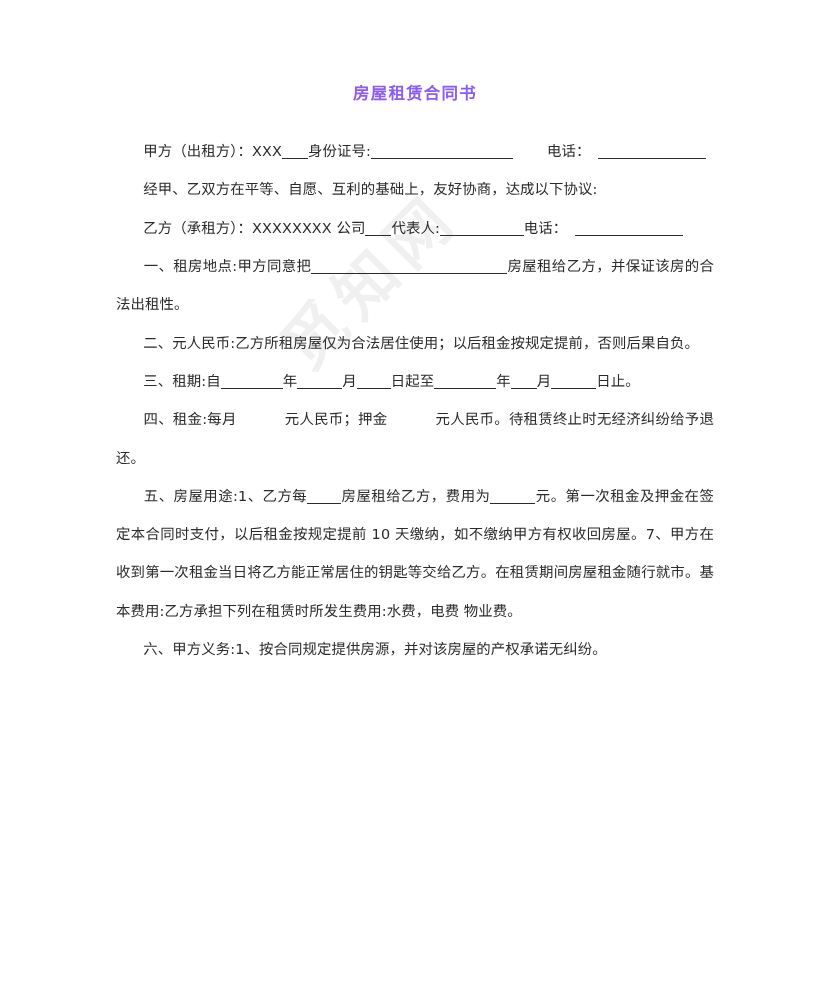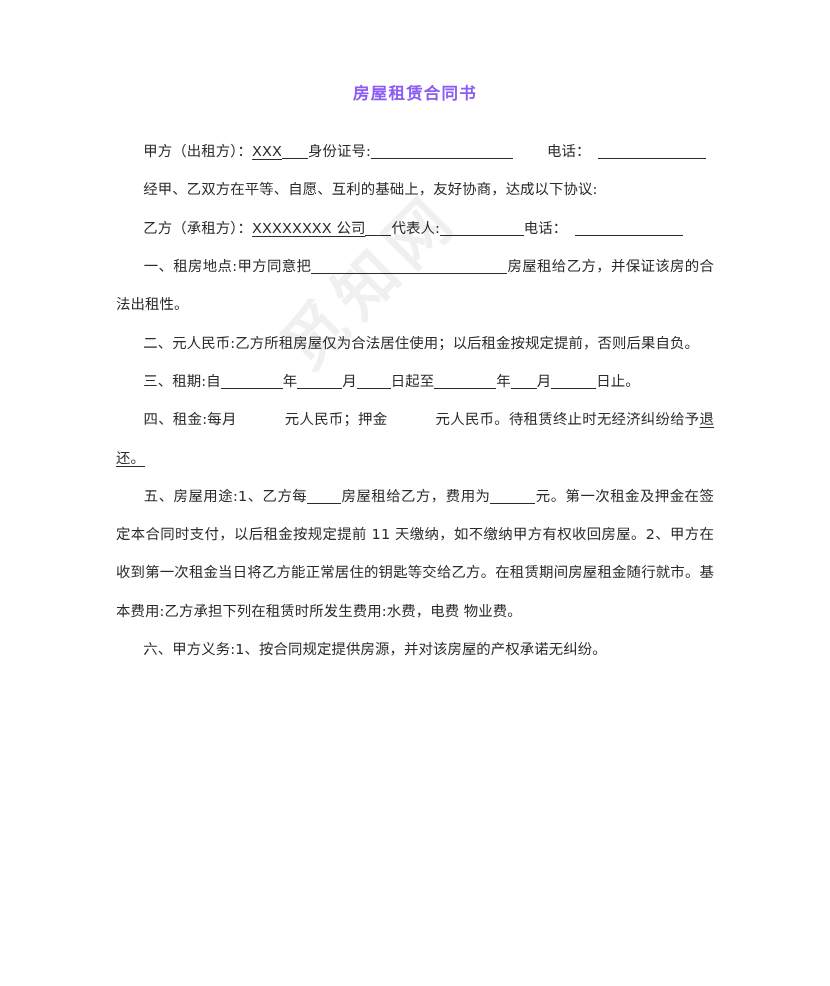--- a/index.html
+++ b/index.html
@@ -74,21 +74,20 @@
     word-break: break-all;
   }
   p.first-line {
     margin-top: 28px;
   }
   .indent {
     display: inline-block;
     width: 1.9em;
   }
   .u {
-    text-decoration: underline;
     text-underline-offset: 3px;
   }
   .blank {
     display: inline-block;
     border-bottom: 1px solid #2b2b2b;
     height: 1.05em;
     vertical-align: -0.22em;
   }
   .gap {
     display: inline-block;
@@ -143,21 +142,21 @@
 
       <p class="para">
         <span class="indent"></span><span>三、</span><span>租期:</span><span>自</span><span class="blank b-md"></span><span>年</span><span class="blank b-sm"></span><span>月</span><span class="blank b-xs"></span><span>日起至</span><span class="blank b-md"></span><span>年</span><span class="blank b-tiny"></span><span>月</span><span class="blank b-sm"></span><span>日止。</span>
       </p>
 
       <p class="para">
         <span class="indent"></span><span>四、</span><span>租金:</span><span>每月</span><span class="gap g-md"></span><span>元人民币；押金</span><span class="gap g-md"></span><span>元人民币。待租赁终止时无经济纠纷给予</span><span class="u">退还。</span>
       </p>
 
       <p class="para">
-        <span class="indent"></span><span>五、</span><span>房屋用途:</span><span>1、乙方每</span><span class="blank b-xs"></span><span>房屋租给乙方，费用为</span><span class="blank b-sm"></span><span>元。第一次租金及押金在签定本合同时支付，以后租金按规定提前 11 天缴纳，如不缴纳甲方有权收回房屋。2、甲方在收到第一次租金当日将乙方能正常居住的钥匙等交给乙方。在租赁期间房屋租金随行就市。基本费用:乙方承担下列在租赁时所发生费用:水费，电费 物业费。</span>
+        <span class="indent"></span><span>五、</span><span>房屋用途:</span><span>1、乙方每</span><span class="blank b-xs"></span><span>房屋租给乙方，费用为</span><span class="blank b-sm"></span><span>元。第一次租金及押金在签定本合同时支付，以后租金按规定提前 10 天缴纳，如不缴纳甲方有权收回房屋。7、甲方在收到第一次租金当日将乙方能正常居住的钥匙等交给乙方。在租赁期间房屋租金随行就市。基本费用:乙方承担下列在租赁时所发生费用:水费，电费 物业费。</span>
       </p>
 
       <p class="para">
         <span class="indent"></span><span>六、</span><span>甲方义务:</span><span>1、按合同规定提供房源，并对该房屋的产权承诺无纠纷。</span>
       </p>
 
     </div>
   </div>
 </div>
 

